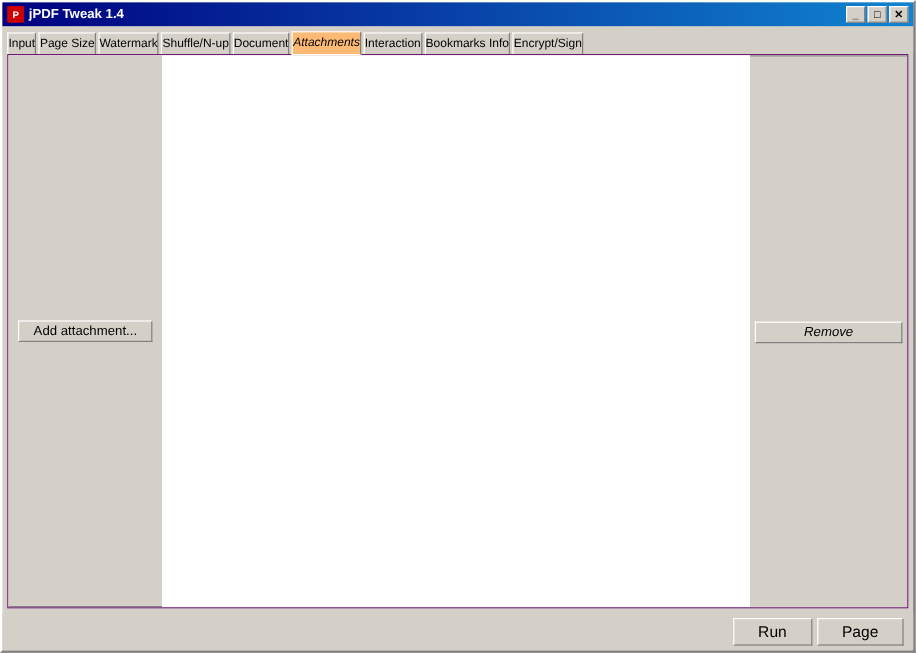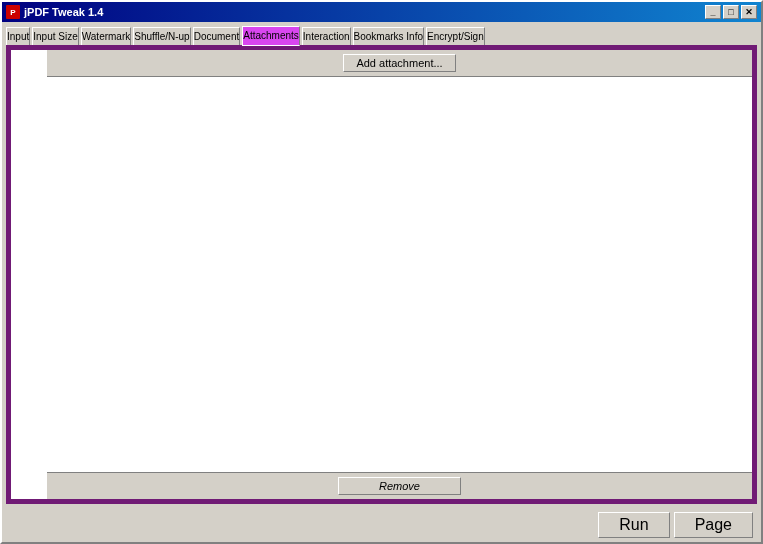--- a/index.html
+++ b/index.html
@@ -99,36 +99,36 @@
       cursor: pointer;
       font-size: 10px;
       position: relative;
       margin-right: 2px;
       white-space: nowrap;
       border-top-color: #ffffff;
       border-left-color: #ffffff;
     }
 
     .tab.active {
-      background: #d946ef;
+      background: #fdba74;
       z-index: 2;
       padding-bottom: 4px;
       margin-bottom: -1px;
       border-bottom: 1px solid #ffffff;
+      font-style: italic;
     }
 
     .main-content {
       flex: 1;
       background: #ffffff;
-      border: 5px solid #701a75;
+      border: 1px solid #701a75;
       margin: 0 4px 4px 4px;
       display: flex;
-      flex-direction: column;
+      flex-direction: row;
       overflow: hidden;
-      padding-left: 36px;
     }
 
     .toolbar {
       background: #d4d0c8;
       border-bottom: 1px solid #808080;
       padding: 4px 8px;
       display: flex;
       align-items: center;
       flex-shrink: 0;
     }
@@ -179,21 +179,21 @@
       flex-shrink: 0;
     }
 
     .footer-btn {
       padding: 3px 20px;
       background: #d4d0c8;
       border: 1px solid #808080;
       border-top-color: #ffffff;
       border-left-color: #ffffff;
       cursor: pointer;
-      font-size: 16px;
+      font-size: 13px;
       min-width: 55px;
       text-align: center;
     }
 
     .toolbar-center {
       flex: 1;
       display: flex;
       justify-content: center;
     }
   </style>
@@ -209,21 +209,21 @@
     </div>
     <div class="title-bar-buttons">
       <div class="title-btn">_</div>
       <div class="title-btn">□</div>
       <div class="title-btn">✕</div>
     </div>
   </div>
 
   <div class="tabs-container">
     <div class="tab">Input</div>
-    <div class="tab">Input Size</div>
+    <div class="tab">Page Size</div>
     <div class="tab">Watermark</div>
     <div class="tab">Shuffle/N-up</div>
     <div class="tab">Document</div>
     <div class="tab active">Attachments</div>
     <div class="tab">Interaction</div>
     <div class="tab">Bookmarks Info</div>
     <div class="tab">Encrypt/Sign</div>
 
   </div>
 

